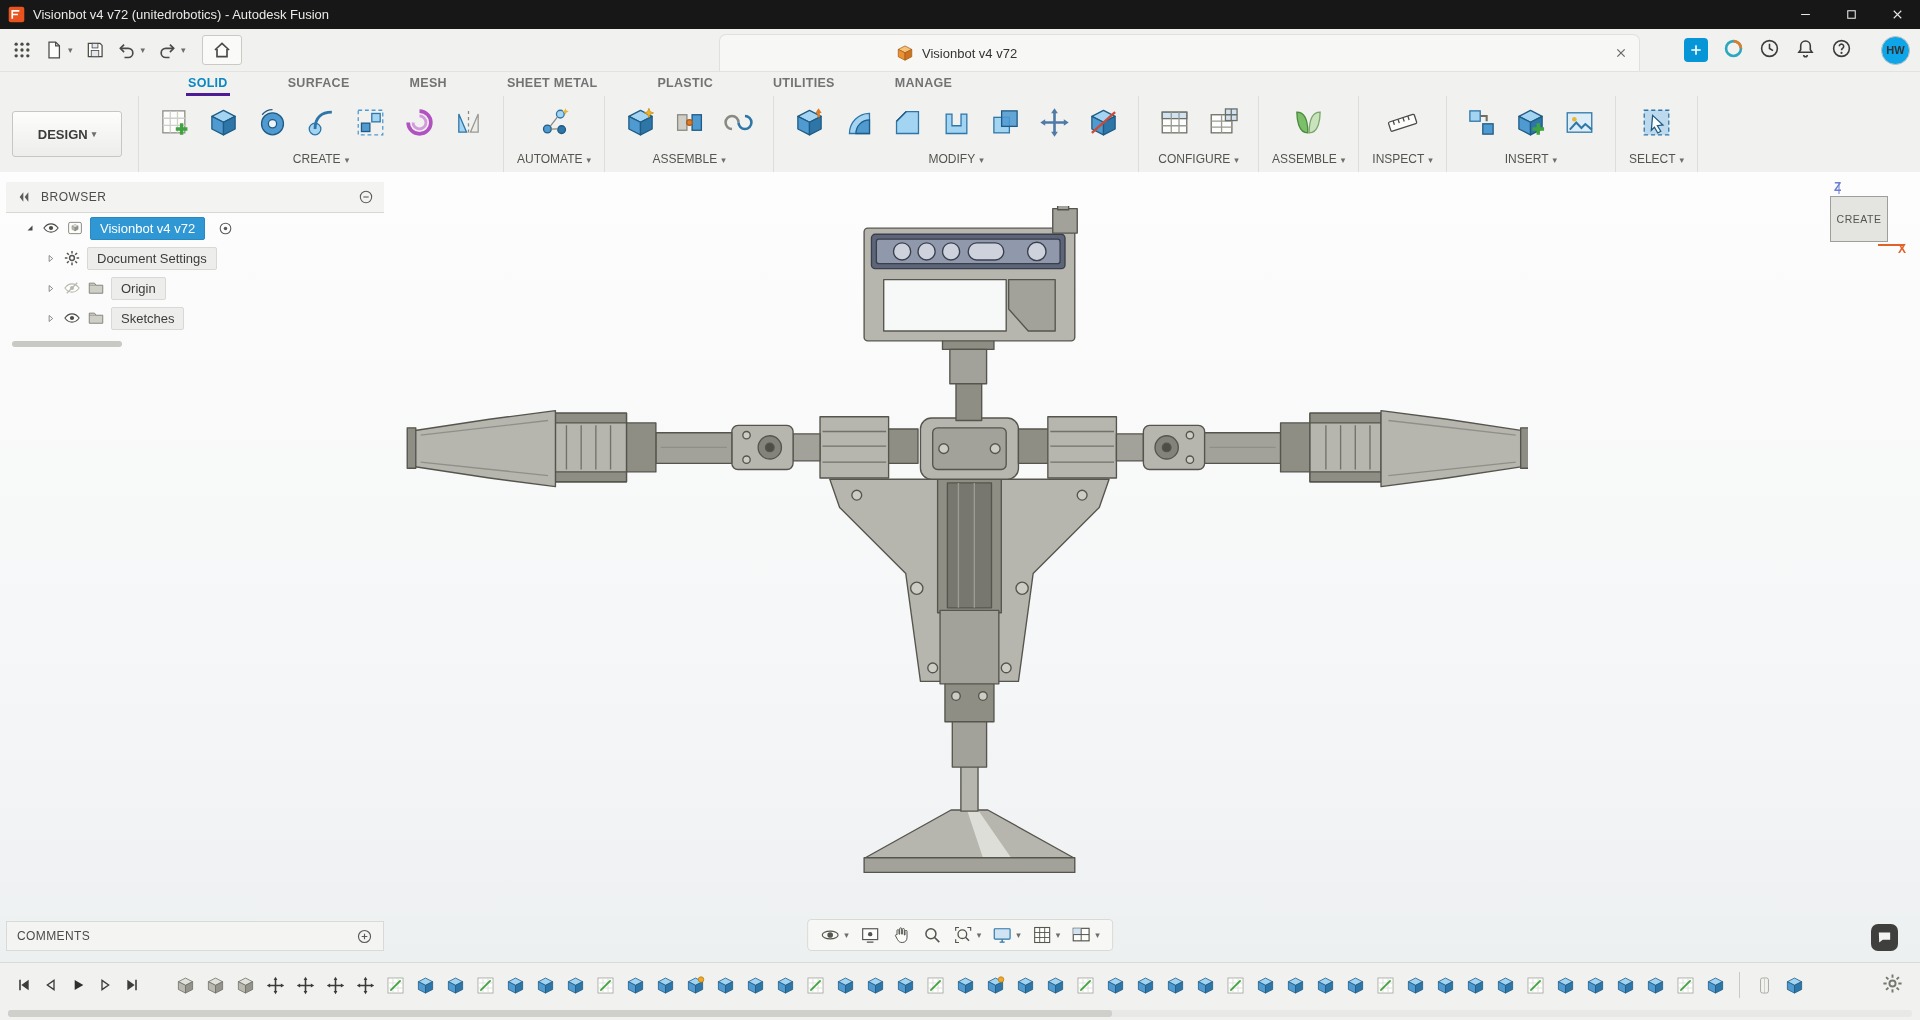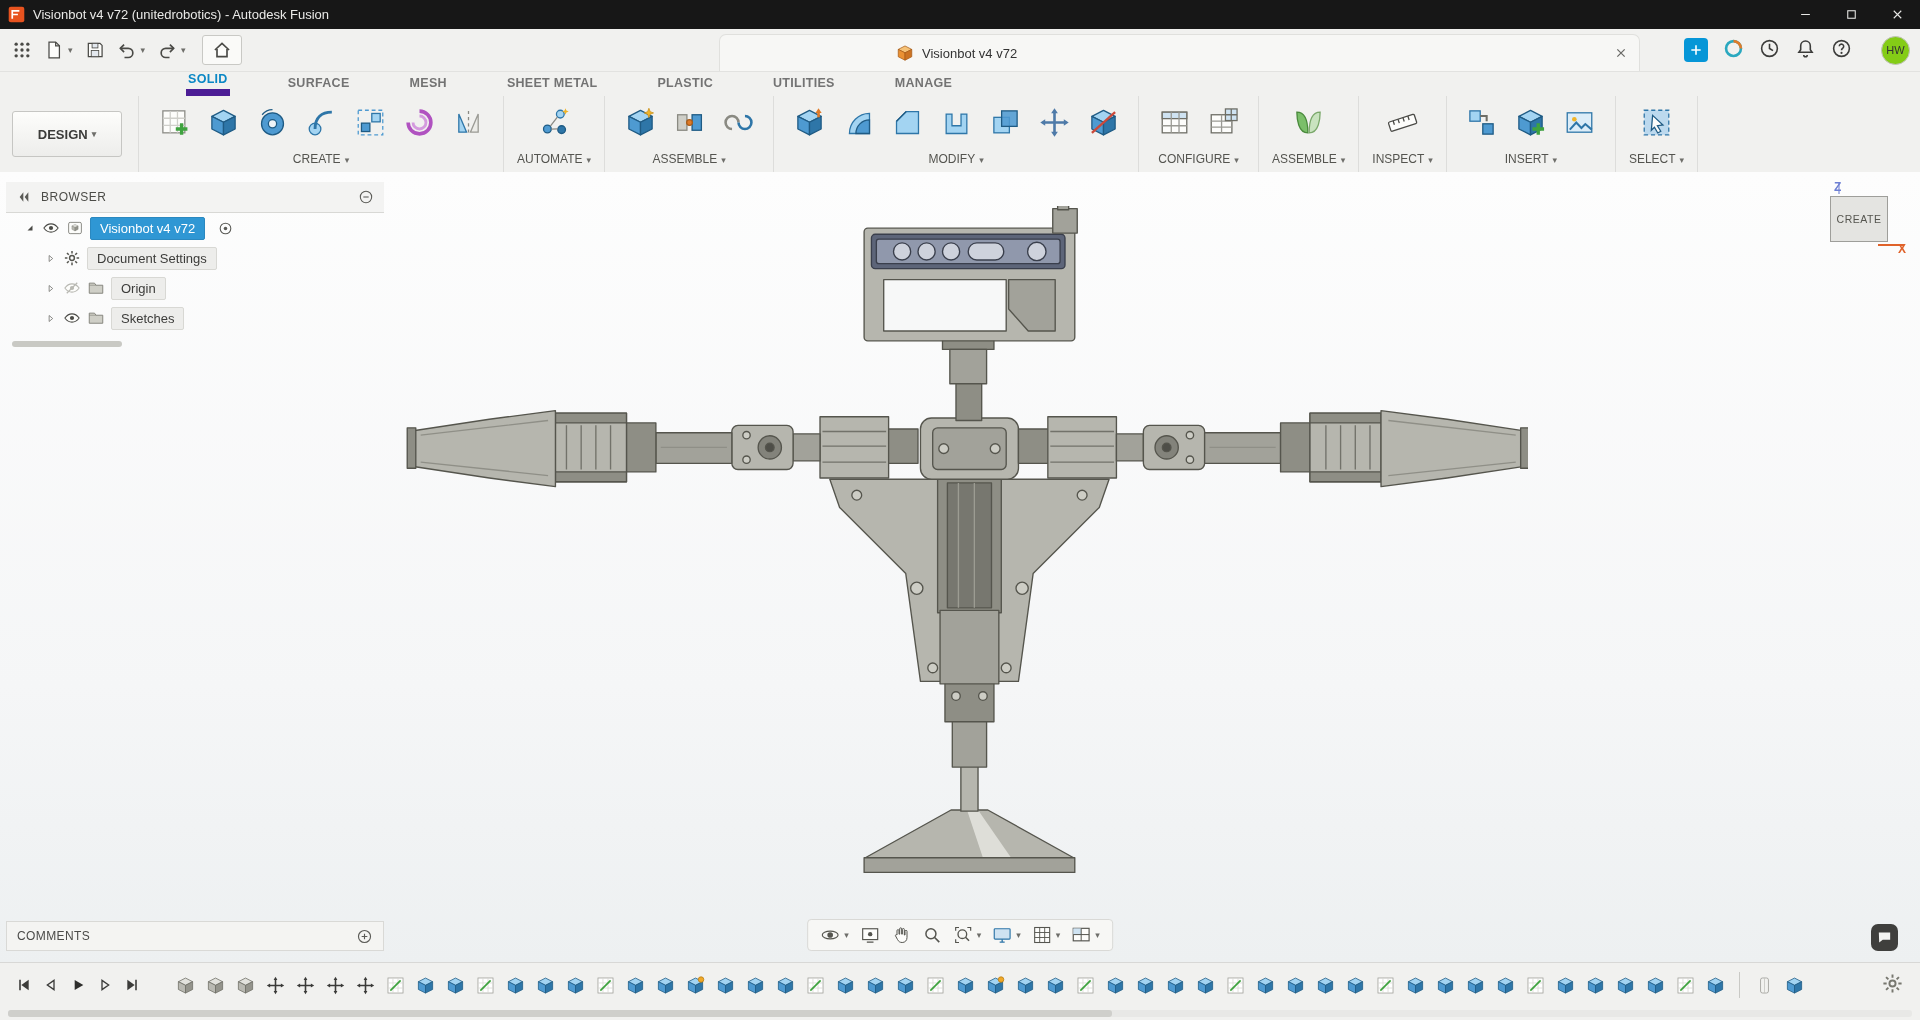--- a/index.html
+++ b/index.html
@@ -26,27 +26,27 @@
   .doctab{position:absolute;left:719px;top:5px;width:921px;height:37px;background:#f7f7f5;
           border:1px solid #e0e0dd;border-bottom:none;border-radius:7px 7px 0 0;
           display:flex;align-items:center;gap:8px;padding-left:176px;box-sizing:border-box;
           font-size:13px;color:#333;z-index:1;}
   .doctab .dicon{width:18px;height:18px;}
   .tabclose{margin-left:auto;margin-right:10px;width:16px;height:16px;}
   .qat-right{position:absolute;right:10px;top:0;height:42px;display:flex;align-items:center;gap:15px;z-index:3;}
   .newtab{width:24px;height:24px;background:#0696d7;border-radius:4px;display:flex;align-items:center;justify-content:center;}
   .newtab .ic{width:16px;height:16px;}
   .ubtn .ic{width:21px;height:21px;}
-  .avatar{width:27px;height:27px;border-radius:50%;background:#84cc16;border:1px solid #c2c2bf;
-          display:flex;align-items:center;justify-content:center;font-size:11px;font-weight:normal;color:#333;margin-left:14px;}
+  .avatar{width:27px;height:27px;border-radius:50%;background:#0ea5e9;border:1px solid #c2c2bf;
+          display:flex;align-items:center;justify-content:center;font-size:11px;font-weight:bold;color:#333;margin-left:14px;}
 
   
   .ribbonrow{height:24px;background:#f1f1ef;display:flex;align-items:flex-end;gap:56px;padding-left:186px;}
   .rtab{font-size:12.5px;font-weight:700;color:#737373;letter-spacing:.3px;padding:0 2px 6px;}
-  .rtab.active{color:#0a87c5;padding-bottom:3px;border-bottom:7px solid #4c1d95;}
+  .rtab.active{color:#0a87c5;padding-bottom:3px;border-bottom:3px solid #4c1d95;}
 
   
   .toolbar{height:76px;background:#f1f1ef;border-bottom:1px solid #d5d5d3;display:flex;align-items:stretch;}
   .designwrap{display:flex;align-items:center;padding:0 16px 0 12px;border-right:1px solid #dddddb;}
   .designbtn{width:108px;height:44px;border:1px solid #c6c6c3;border-radius:3px;
              background:linear-gradient(#fdfdfb,#ededeb);display:flex;align-items:center;justify-content:center;
              font-size:13px;font-weight:700;color:#3c3c3a;}
   #toolbar-groups{display:flex;}
   .tgroup{display:flex;flex-direction:column;justify-content:space-between;padding:5px 13px 3px;border-right:1px solid #dddddb;}
   .ticons{display:flex;gap:5px;justify-content:center;}

